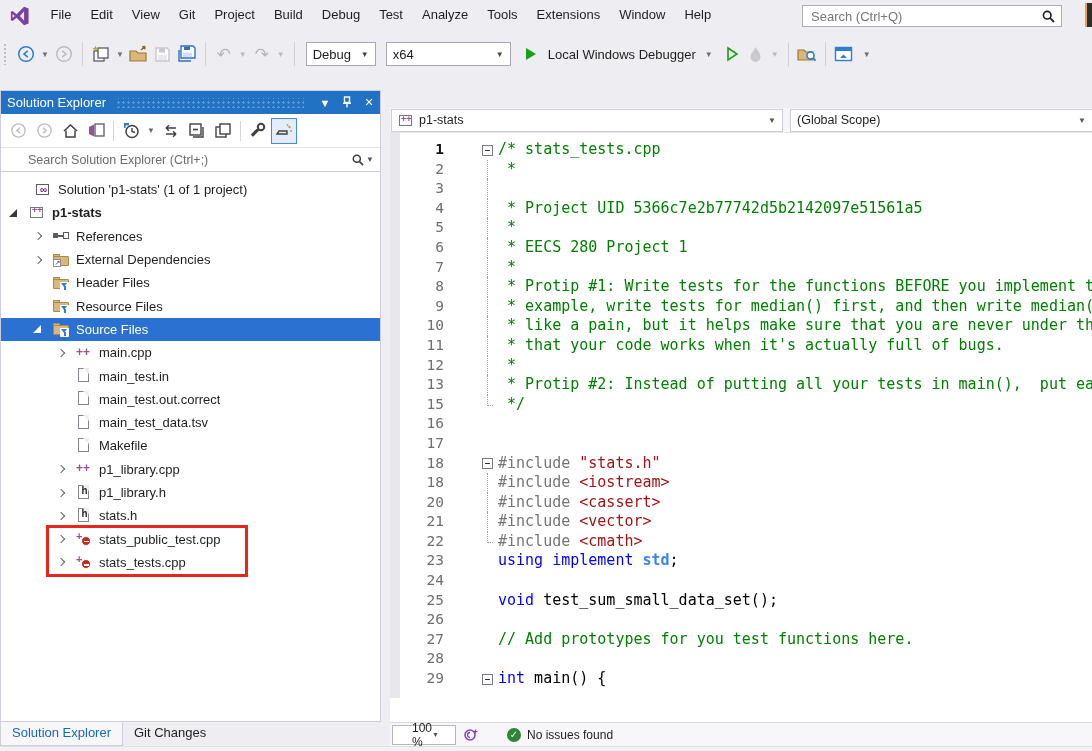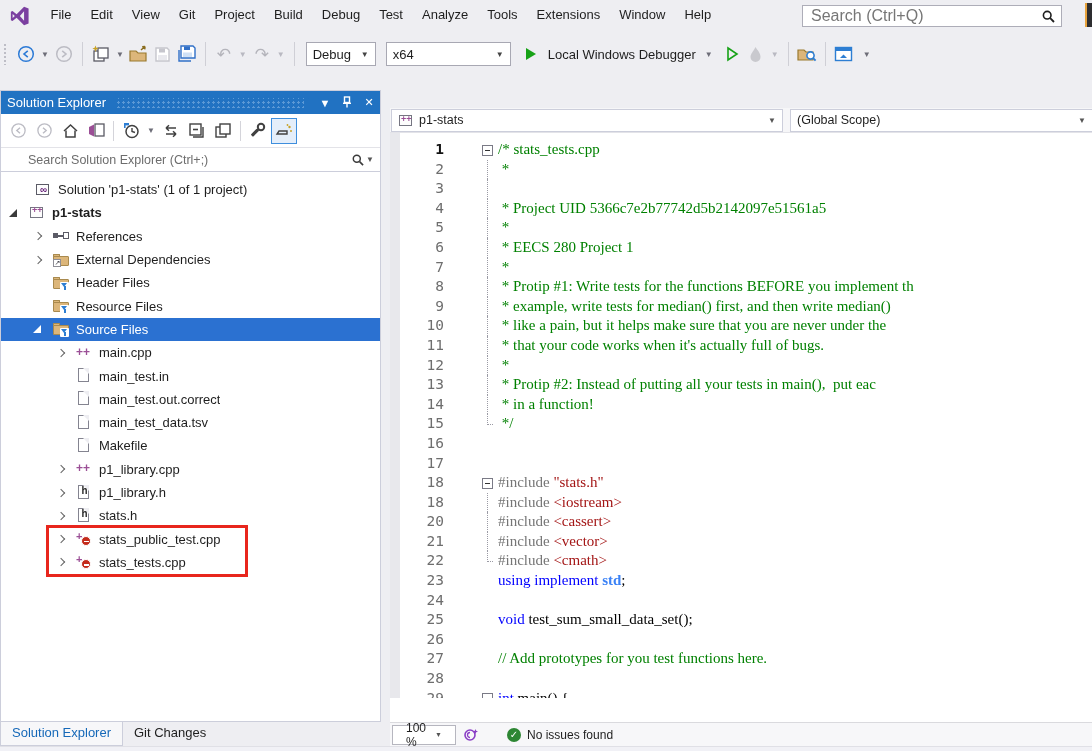--- a/index.html
+++ b/index.html
@@ -8,21 +8,21 @@
     position:relative; overflow:hidden;
     font-family:"Liberation Sans", sans-serif;
     background:#eeeef2; color:#1e1e1e;
     -webkit-font-smoothing:antialiased;
   }
   
   .menubar{position:absolute;top:0;left:0;right:0;height:30px;display:flex;align-items:center;background:#eeeef2;}
   .vslogo{margin:2px 10px 0 9px;flex:0 0 auto;}
   .menu-item{font-size:13px;padding:0 9.5px;line-height:30px;cursor:default;}
   .qsearch{position:absolute;left:802px;top:5px;width:260px;height:22px;background:#fff;border:1px solid #adadb8;display:flex;align-items:center;}
-  .qsearch input{border:0;outline:0;flex:1;font-size:16px;padding-left:8px;color:#1e1e1e;font-family:"Liberation Sans",sans-serif;background:transparent;}
+  .qsearch input{border:0;outline:0;flex:1;font-size:13px;padding-left:8px;color:#1e1e1e;font-family:"Liberation Sans",sans-serif;background:transparent;}
   .qsearch input::placeholder{color:#767676;}
   .qsearch .mag{margin-right:6px;}
   .acct-sliver{position:absolute;right:0;top:3px;width:7px;height:24px;background:#2d2d30;border-left:2px solid #e8a33d;}
   
   .toolbar{position:absolute;top:30px;left:0;right:0;height:48px;display:flex;align-items:center;background:#eeeef2;}
   .grip{width:5px;height:22px;margin:0 6px 0 3px;background-image:radial-gradient(#bdbdc6 1px, transparent 1.2px);background-size:4px 4px;}
   .tbtn{display:flex;align-items:center;justify-content:center;height:26px;min-width:24px;padding:0 1px;cursor:default;}
   .ddcaret{font-size:8px;color:#6d6d78;padding:0 3px;}
   .ddcaret.dis{color:#b9b9c2;}
   .tsep{width:1px;height:24px;background:#cfcfd6;margin:0 6px;}
@@ -100,24 +100,24 @@
   .codearea{position:relative;height:565px;overflow:hidden;padding-top:7px;background:#fff;}
   .indmargin{position:absolute;left:0;top:0;bottom:0;width:10px;background:#e8e8ec;}
   .cline{display:flex;height:19.6px;line-height:19.6px;font-family:"DejaVu Sans Mono","Liberation Mono",monospace;font-size:15px;white-space:pre;}
   .ln{flex:0 0 44px;margin-left:10px;text-align:right;color:#6e6e6e;font-size:14.5px;}
   .ln.cur{color:#111;font-weight:bold;}
   .fold{flex:0 0 54px;position:relative;}
   .fbox{position:absolute;left:38px;top:4.5px;width:11px;height:11px;border:1px solid #7a7a86;background:#fff;}
   .fbox:before{content:"";position:absolute;left:2px;top:4px;width:5px;height:1.4px;background:#333;}
   .fline{position:absolute;left:43px;top:0;bottom:0;border-left:1.5px dotted #9a9aa4;}
   .fend{position:absolute;left:43px;top:0;height:11px;width:6px;border-left:1.5px dotted #9a9aa4;border-bottom:1.5px dotted #9a9aa4;}
-  .ctext{flex:1;overflow:hidden;font-family:Liberation Serif, serif;}
+  .ctext{flex:1;overflow:hidden;}
   .c{color:#008000;} .p{color:#757575;} .s{color:#a31515;} .k{color:#0000ff;} .t{color:#000;} .b{color:#3b82f6;font-weight:bold;}
   .ed-statusbar{position:absolute;left:390px;top:722px;width:702px;height:24px;background:#f7f7f9;border-top:1px solid #dadade;display:flex;align-items:center;font-size:12px;}
-  .zoomcombo{width:64px;height:20px;background:#fff;border:1px solid #b6b6bf;display:flex;align-items:center;padding:0 13px;margin-left:2px;}
+  .zoomcombo{width:64px;height:20px;background:#fff;border:1px solid #b6b6bf;display:flex;align-items:center;padding:0 19px;margin-left:2px;}
   .zoomcombo .cbl{flex:1;}
   .zoomcombo .car{font-size:7px;color:#555;}
   .okcirc{width:14px;height:14px;border-radius:50%;background:#2d8633;color:#fff;font-size:10px;line-height:14px;text-align:center;margin:0 6px 0 28px;}
   svg{display:block;}
 </style>
 </head>
 <body>
 
 <div class="menubar">
   <span class="vslogo">
@@ -586,25 +586,20 @@
     <span class="ln">12</span>
     <span class="fold"><span class="fline"></span></span>
     <span class="ctext"><span class="c"> *</span></span>
   </div>
       <div class="cline">
     <span class="ln">13</span>
     <span class="fold"><span class="fline"></span></span>
     <span class="ctext"><span class="c"> * Protip #2: Instead of putting all your tests in main(),  put eac</span></span>
   </div>
       <div class="cline">
-    <span class="ln">14</span>
-    <span class="fold"><span class="fline"></span></span>
-    <span class="ctext"><span class="c"> * in a function!</span></span>
-  </div>
-      <div class="cline">
     <span class="ln">15</span>
     <span class="fold"><span class="fend"></span></span>
     <span class="ctext"><span class="c"> */</span></span>
   </div>
       <div class="cline">
     <span class="ln">16</span>
     <span class="fold"></span>
     <span class="ctext"></span>
   </div>
       <div class="cline">

